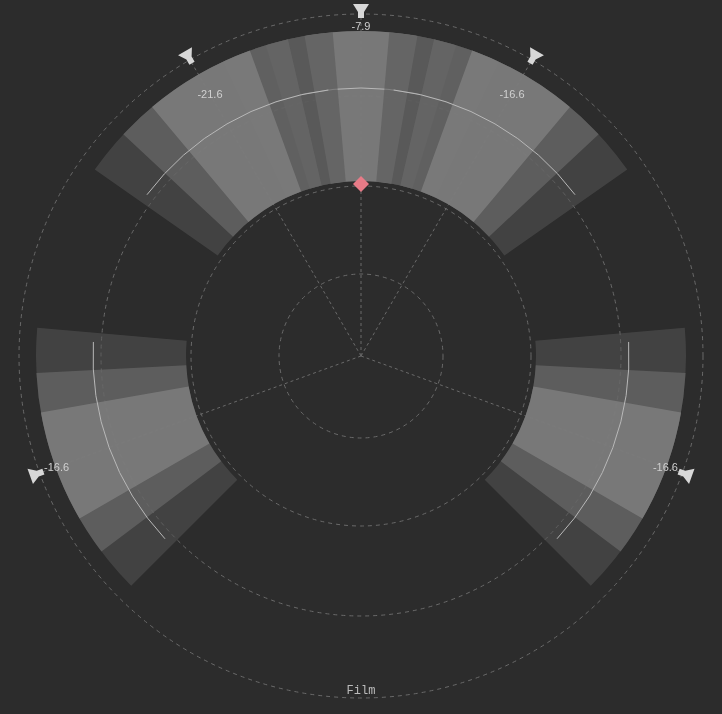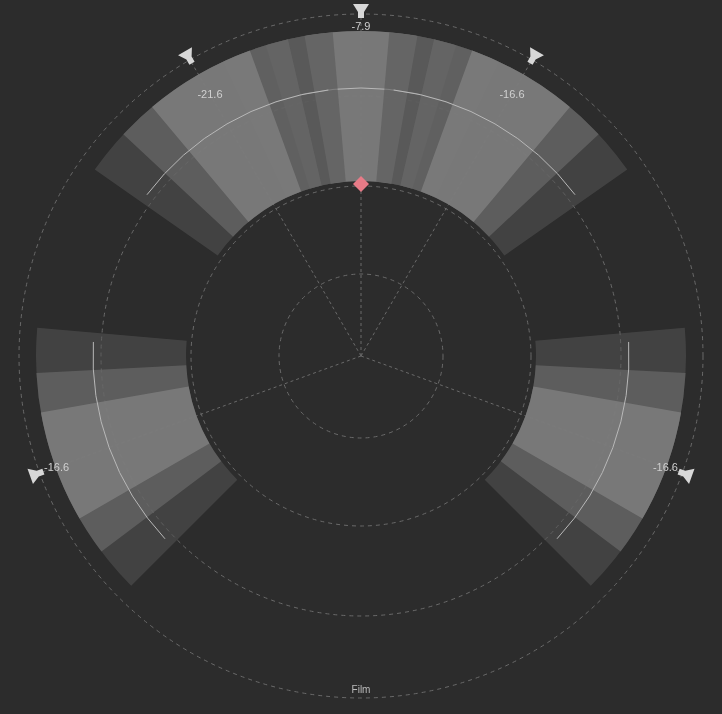--- a/index.html
+++ b/index.html
@@ -21,23 +21,24 @@
     position: absolute;
     color: #d0d0d0;
     font-size: 11px;
     transform: translate(-50%, -50%);
     white-space: nowrap;
     pointer-events: none;
   }
   .bottom-label {
     position: absolute;
     color: #bbb;
-    font-size: 10px;
+    font-size: 12px;
     transform: translate(-50%, 0);
     pointer-events: none;
+    font-family: Liberation Mono, monospace;
   }
 </style>
 </head>
 <body>
 
 <div id="stage">
   <svg id="svg" width="722" height="714">
       <line x1="361" y1="356" x2="361" y2="14" stroke="#6a6a6a" stroke-width="1" stroke-dasharray="3 3"></line>
       <line x1="361" y1="356" x2="190.00000000000009" y2="59.819311905721975" stroke="#6a6a6a" stroke-width="1" stroke-dasharray="3 3"></line>
       <line x1="361" y1="356" x2="532" y2="59.819311905721975" stroke="#6a6a6a" stroke-width="1" stroke-dasharray="3 3"></line>

